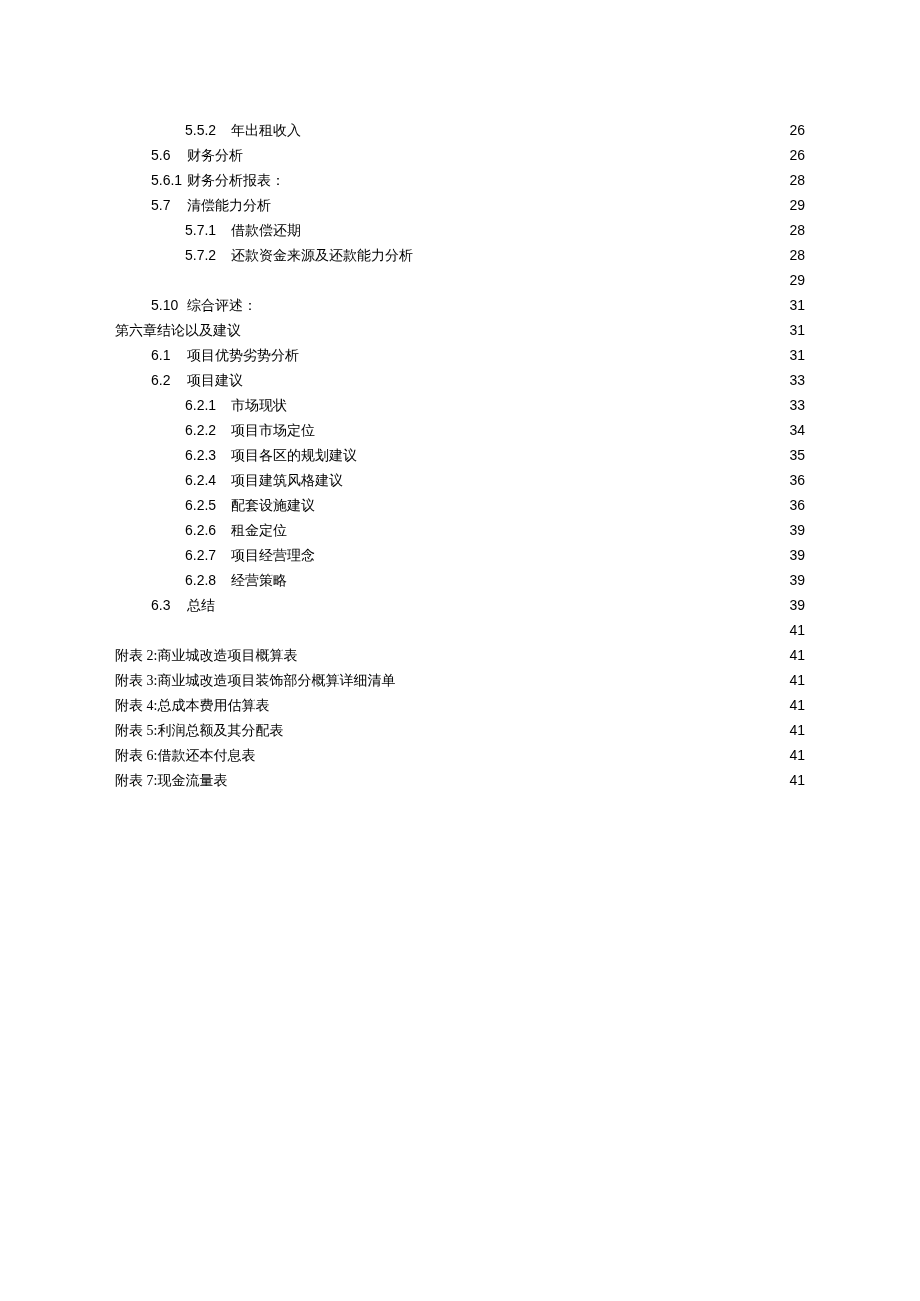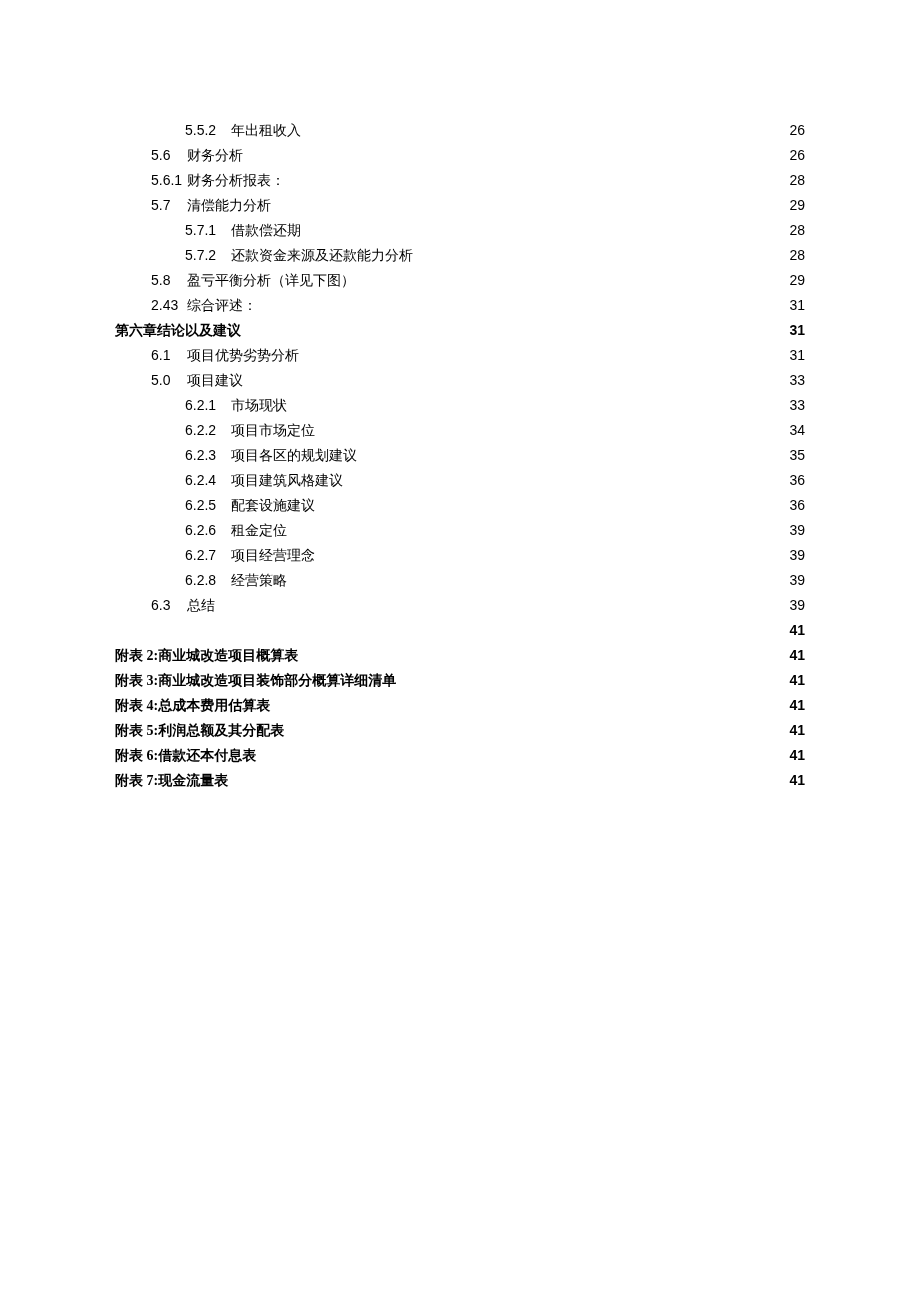--- a/index.html
+++ b/index.html
@@ -40,21 +40,20 @@
       position: absolute;
       left: 0;
       bottom: 0;
     }
     .toc-page {
       flex-shrink: 0;
       font-family: Arial, sans-serif;
     }
     .indent-0 {
       padding-left: 0;
-      font-weight: bold;
     }
     .indent-1 {
       padding-left: 36px;
     }
     .indent-2 {
       padding-left: 70px;
     }
     .num {
       font-family: Arial, sans-serif;
       display: inline-block;
@@ -94,41 +93,40 @@
       <span class="toc-label"><span class="num num-l2">5.7.1</span><span>借款偿还期</span></span>
       <span class="toc-dots"></span>
       <span class="toc-page"> 28</span>
     </div>
     <div class="toc-line indent-2">
       <span class="toc-label"><span class="num num-l2">5.7.2</span><span>还款资金来源及还款能力分析</span><span> </span></span>
       <span class="toc-dots"></span>
       <span class="toc-page"> 28</span>
     </div>
     <div class="toc-line indent-1">
-      <span class="toc-label"><span class="num num-l1">5.8</span><span>盈亏平衡分析（详见下图）</span><span> </span></span>
       <span class="toc-dots"></span>
       <span class="toc-page"> 29</span>
     </div>
     <div class="toc-line indent-1">
-      <span class="toc-label"><span class="num num-l1">2.43</span><span>综合评述：</span></span>
+      <span class="toc-label"><span class="num num-l1">5.10</span><span>综合评述：</span></span>
       <span class="toc-dots"></span>
       <span class="toc-page"> 31</span>
     </div>
     <div class="toc-line indent-0">
       <span class="toc-label"><span>第六章结论以及建议</span></span>
       <span class="toc-dots"></span>
       <span class="toc-page"> 31</span>
     </div>
     <div class="toc-line indent-1">
       <span class="toc-label"><span class="num num-l1">6.1</span><span>项目优势劣势分析</span><span> </span></span>
       <span class="toc-dots"></span>
       <span class="toc-page"> 31</span>
     </div>
     <div class="toc-line indent-1">
-      <span class="toc-label"><span class="num num-l1">5.0</span><span>项目建议</span><span> </span></span>
+      <span class="toc-label"><span class="num num-l1">6.2</span><span>项目建议</span><span> </span></span>
       <span class="toc-dots"></span>
       <span class="toc-page"> 33</span>
     </div>
     <div class="toc-line indent-2">
       <span class="toc-label"><span class="num num-l2">6.2.1</span><span>市场现状</span></span>
       <span class="toc-dots"></span>
       <span class="toc-page"> 33</span>
     </div>
     <div class="toc-line indent-2">
       <span class="toc-label"><span class="num num-l2">6.2.2</span><span>项目市场定位</span><span> </span></span>

